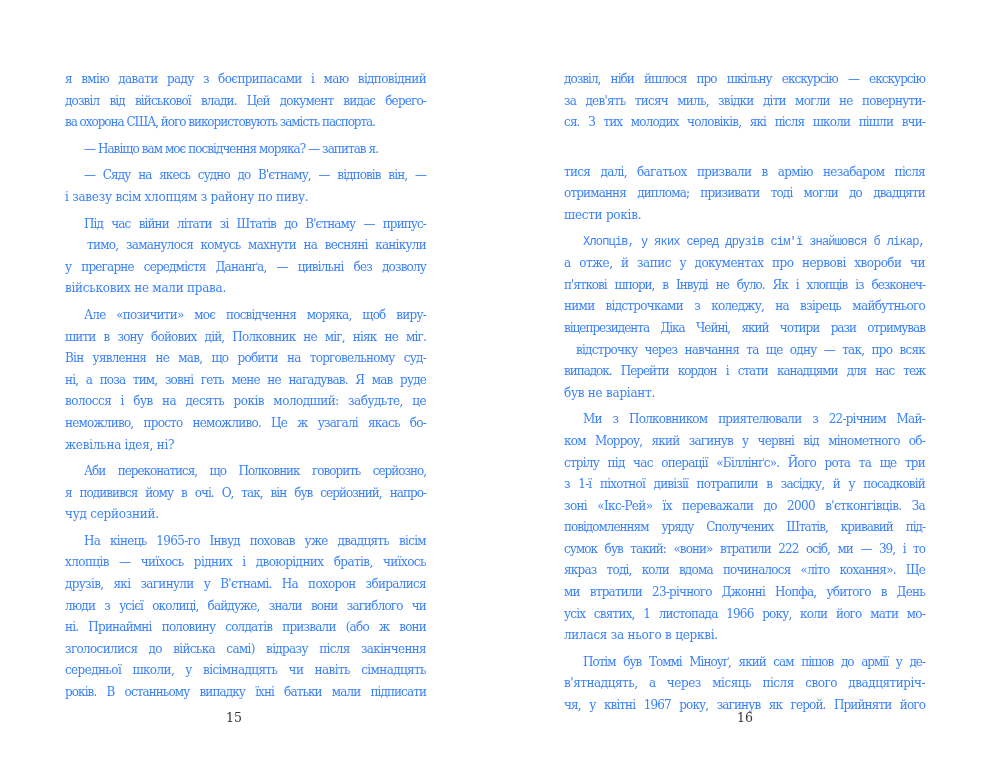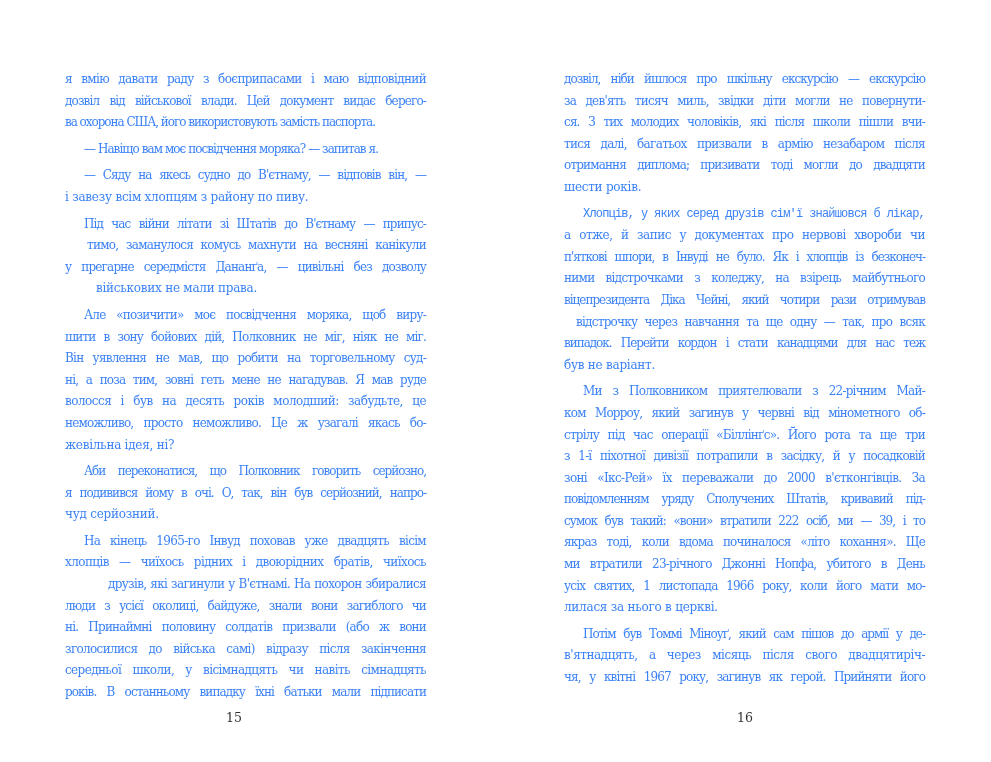--- a/index.html
+++ b/index.html
@@ -44,53 +44,53 @@
       <span class="line indent last" style="display: block; width: auto; letter-spacing: -0.953061px;">— Навіщо вам моє посвідчення моряка? — запитав я.</span>
     </div>
     <div class="para">
       <span class="line indent" style="display: block; width: auto; letter-spacing: -0.896154px;">— Сяду на якесь судно до В'єтнаму, — відповів він, —</span>
       <span class="line last" style="display: block; width: auto;">і завезу всім хлопцям з району по пиву.</span>
     </div>
     <div class="para">
       <span class="line indent" style="display: block; width: auto; letter-spacing: -0.896154px;">Під час війни літати зі Штатів до В'єтнаму — припус-</span>
       <span class="line" style="display: block; width: auto; letter-spacing: -0.731373px; margin-left: 22px;">тимо, заманулося комусь махнути на весняні канікули</span>
       <span class="line" style="display: block; width: auto; letter-spacing: -0.828302px;">у прегарне середмістя Дананґа, — цивільні без дозволу</span>
-      <span class="line last" style="display: block; width: auto; margin-left: 31px;">військових не мали права.</span>
+      <span class="line last" style="display: block; width: auto;">військових не мали права.</span>
     </div>
     <div class="para">
       <span class="line indent" style="display: block; width: auto; letter-spacing: -0.779167px;">Але «позичити» моє посвідчення моряка, щоб виру-</span>
       <span class="line" style="display: block; width: auto; letter-spacing: -0.809091px;">шити в зону бойових дій, Полковник не міг, ніяк не міг.</span>
       <span class="line" style="display: block; width: auto; letter-spacing: -0.761538px;">Він уявлення не мав, що робити на торговельному суд-</span>
       <span class="line" style="display: block; width: auto; letter-spacing: -0.817857px;">ні, а поза тим, зовні геть мене не нагадував. Я мав руде</span>
       <span class="line" style="display: block; width: auto; letter-spacing: -0.511538px;">волосся і був на десять років молодший: забудьте, це</span>
       <span class="line" style="display: block; width: auto; letter-spacing: -0.770588px;">неможливо, просто неможливо. Це ж узагалі якась бо-</span>
       <span class="line last" style="display: block; width: auto;">жевільна ідея, ні?</span>
     </div>
     <div class="para">
       <span class="line indent" style="display: block; width: auto; letter-spacing: -1.01429px;">Аби переконатися, що Полковник говорить серйозно,</span>
       <span class="line" style="display: block; width: auto; letter-spacing: -0.966667px;">я подивився йому в очі. О, так, він був серйозний, напро-</span>
       <span class="line last" style="display: block; width: auto;">чуд серйозний.</span>
     </div>
     <div class="para">
       <span class="line indent" style="display: block; width: auto; letter-spacing: -0.68px;">На кінець 1965-го Інвуд поховав уже двадцять вісім</span>
       <span class="line" style="display: block; width: auto; letter-spacing: -0.564151px;">хлопців — чиїхось рідних і двоюрідних братів, чиїхось</span>
-      <span class="line" style="display: block; width: auto; letter-spacing: -0.677358px; margin-left: 43px;">друзів, які загинули у В'єтнамі. На похорон збиралися</span>
+      <span class="line" style="display: block; width: auto; letter-spacing: -0.677358px;">друзів, які загинули у В'єтнамі. На похорон збиралися</span>
       <span class="line" style="display: block; width: auto; letter-spacing: -0.855556px;">люди з усієї околиці, байдуже, знали вони загиблого чи</span>
       <span class="line" style="display: block; width: auto; letter-spacing: -0.8px;">ні. Принаймні половину солдатів призвали (або ж вони</span>
       <span class="line" style="display: block; width: auto; letter-spacing: -0.658491px;">зголосилися до війська самі) відразу після закінчення</span>
       <span class="line" style="display: block; width: auto; letter-spacing: -0.607692px;">середньої школи, у вісімнадцять чи навіть сімнадцять</span>
       <span class="line" style="display: block; width: auto; letter-spacing: -0.911111px;">років. В останньому випадку їхні батьки мали підписати</span>
     </div>
   </div>
 <div class="page" id="page-right">
     <div class="para">
       <span class="line" style="display: block; width: auto; letter-spacing: -0.960377px;">дозвіл, ніби йшлося про шкільну екскурсію — екскурсію</span>
       <span class="line" style="display: block; width: auto; letter-spacing: -0.744444px;">за дев'ять тисяч миль, звідки діти могли не повернути-</span>
       <span class="line" style="display: block; width: auto; letter-spacing: -0.845455px;">ся. З тих молодих чоловіків, які після школи пішли вчи-</span>
-      <span class="line" style="display: block; width: auto; letter-spacing: -0.665385px;">тися далі, багатьох призвали в армію незабаром після</span>
+      <span class="line" style="display: block; width: auto; letter-spacing: -0.665385px; margin-top: 28px;">тися далі, багатьох призвали в армію незабаром після</span>
       <span class="line" style="display: block; width: auto; letter-spacing: -0.84902px;">отримання диплома; призивати тоді могли до двадцяти</span>
       <span class="line last" style="display: block; width: auto;">шести років.</span>
     </div>
     <div class="para">
       <span class="line indent" style="display: block; width: auto; letter-spacing: -0.809434px; font-family: Liberation Mono, monospace;">Хлопців, у яких серед друзів сім'ї знайшовся б лікар,</span>
       <span class="line" style="display: block; width: auto; letter-spacing: -0.515686px;">а отже, й запис у документах про нервові хвороби чи</span>
       <span class="line" style="display: block; width: auto; letter-spacing: -1.02881px;">п'яткові шпори, в Інвуді не було. Як і хлопців із безконеч-</span>
       <span class="line" style="display: block; width: auto; letter-spacing: -0.731373px;">ними відстрочками з коледжу, на взірець майбутнього</span>
       <span class="line" style="display: block; width: auto; letter-spacing: -0.998113px;">віцепрезидента Діка Чейні, який чотири рази отримував</span>
       <span class="line" style="display: block; width: auto; letter-spacing: -0.742308px; margin-left: 12px;">відстрочку через навчання та ще одну — так, про всяк</span>

